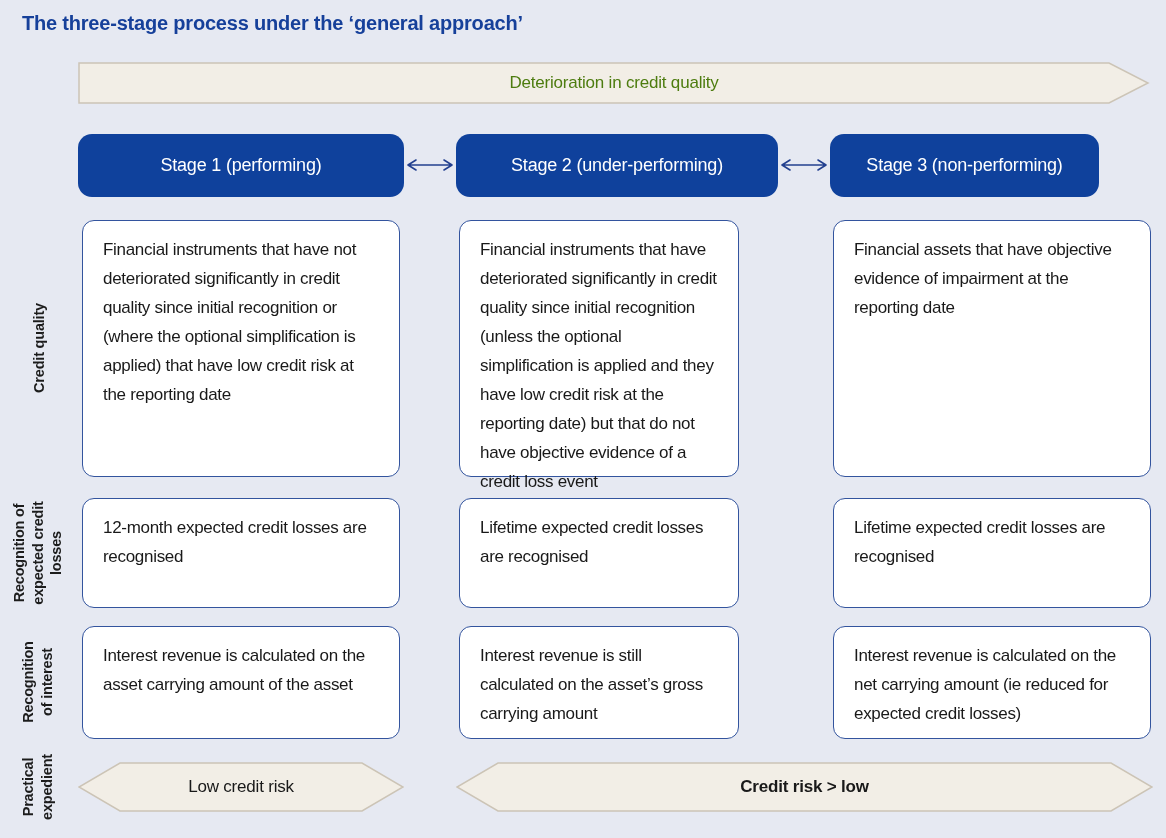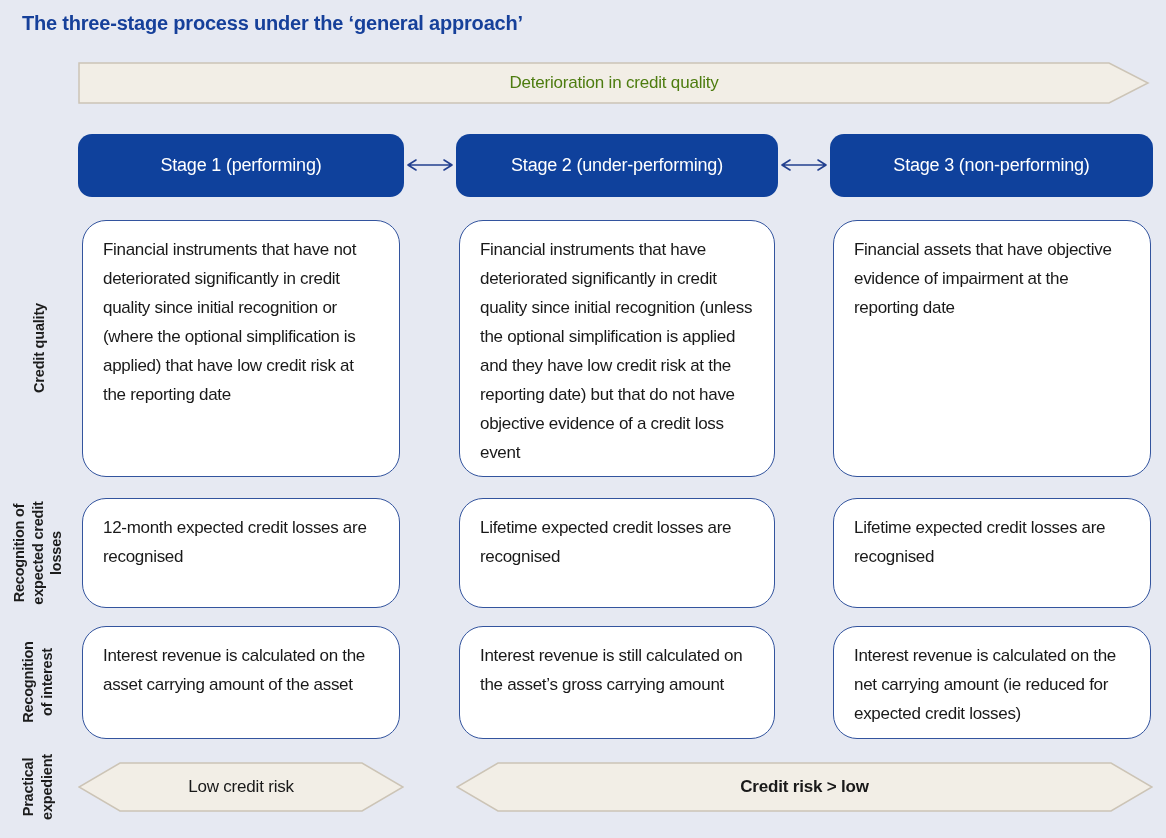--- a/index.html
+++ b/index.html
@@ -56,44 +56,44 @@
     display: flex;
     align-items: center;
     justify-content: center;
     color: #ffffff;
     font-size: 18px;
     font-weight: normal;
     letter-spacing: -0.2px;
   }
   .stage-1 { left: 78px;  width: 326px; }
   .stage-2 { left: 456px; width: 322px; text-align: right; }
-  .stage-3 { left: 830px; width: 323px; }
+  .stage-3 { left: 830px; width: 269px; }
   .link-arrow {
     position: absolute;
     top: 157px;
     width: 52px;
     height: 16px;
   }
   .link-1 { left: 404px; }
   .link-2 { left: 778px; }
   
   .cell {
     position: absolute;
     background: #ffffff;
     border: 1.5px solid #33549e;
-    border-radius: 24px;
+    border-radius: 12px;
     box-sizing: border-box;
     padding: 14px 20px 0 20px;
     font-size: 17px;
     line-height: 29px;
     letter-spacing: -0.3px;
     color: #191919;
   }
   .col-1 { left: 82px;  width: 318px; }
-  .col-2 { left: 459px; width: 316px; }
+  .col-2 { left: 459px; width: 280px; }
   .col-3 { left: 833px; width: 318px; }
   .row-1 { top: 220px; height: 257px; }
   .row-2 { top: 498px; height: 110px; }
   .row-3 { top: 626px; height: 113px; }
   
   .vlabel {
     position: absolute;
     display: flex;
     align-items: center;
     justify-content: center;

